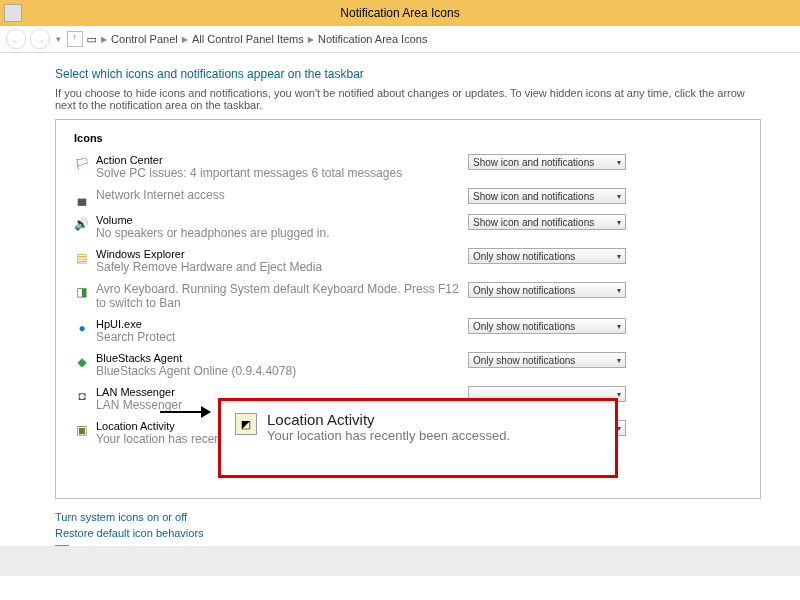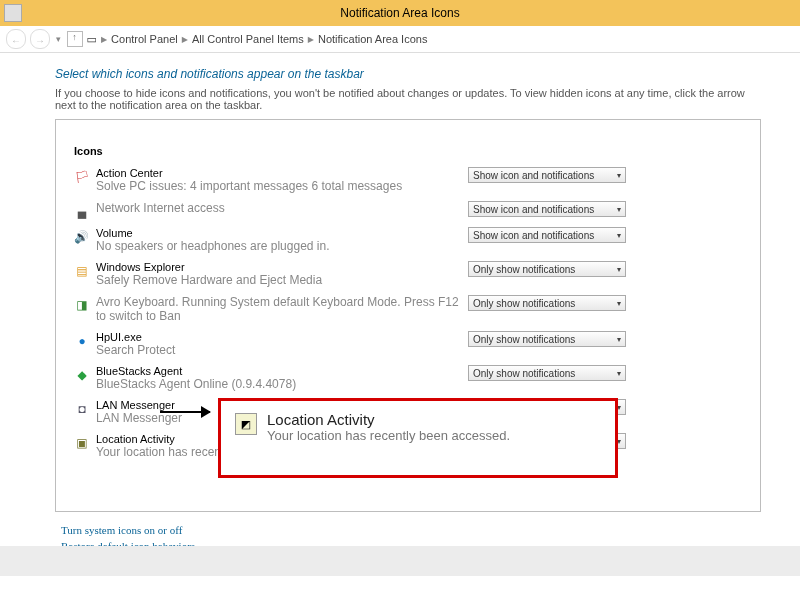--- a/index.html
+++ b/index.html
@@ -66,30 +66,29 @@
     color: #444;
   }
   .breadcrumbs .sep { color: #888; font-size: 8px;}
   .content {
     padding: 14px 40px 0 55px;
   }
   .page-heading {
     color: #0b6497;
     font-size: 12px;
     margin-bottom: 6px;
-    font-style: italic;
   }
   .page-sub {
     font-size: 11px;
     color: #555;
     margin-bottom: 8px;
   }
   .panel {
     border: 1px solid #bdbdbd;
-    padding: 21px 12px 30px 12px;
+    padding: 8px 12px 30px 12px;
     width: 680px;
     height: 340px;
     position: relative;
   }
   .cols {
     display: flex;
     font-weight: bold;
     font-size: 11px;
     padding: 4px 0 6px 0;
   }
@@ -136,22 +135,21 @@
     box-sizing:border-box;
   }
   .fake-select .fs-label { font-size:10px; color:#333;}
   .fake-select .fs-arrow { font-size:8px; color:#444;}
   .links {
     margin-top: 12px;
   }
   .link {
     color: #0b6497;
     font-size: 11px;
-    margin: 4px 6px;
-    font-family: Liberation Serif, serif;
+    margin: 4px 0;
   }
   .chk-row {
     display: flex;
     align-items: center;
     gap: 4px;
     font-size: 11px;
     margin-top: 6px;
     color:#333;
   }
   .chk {

